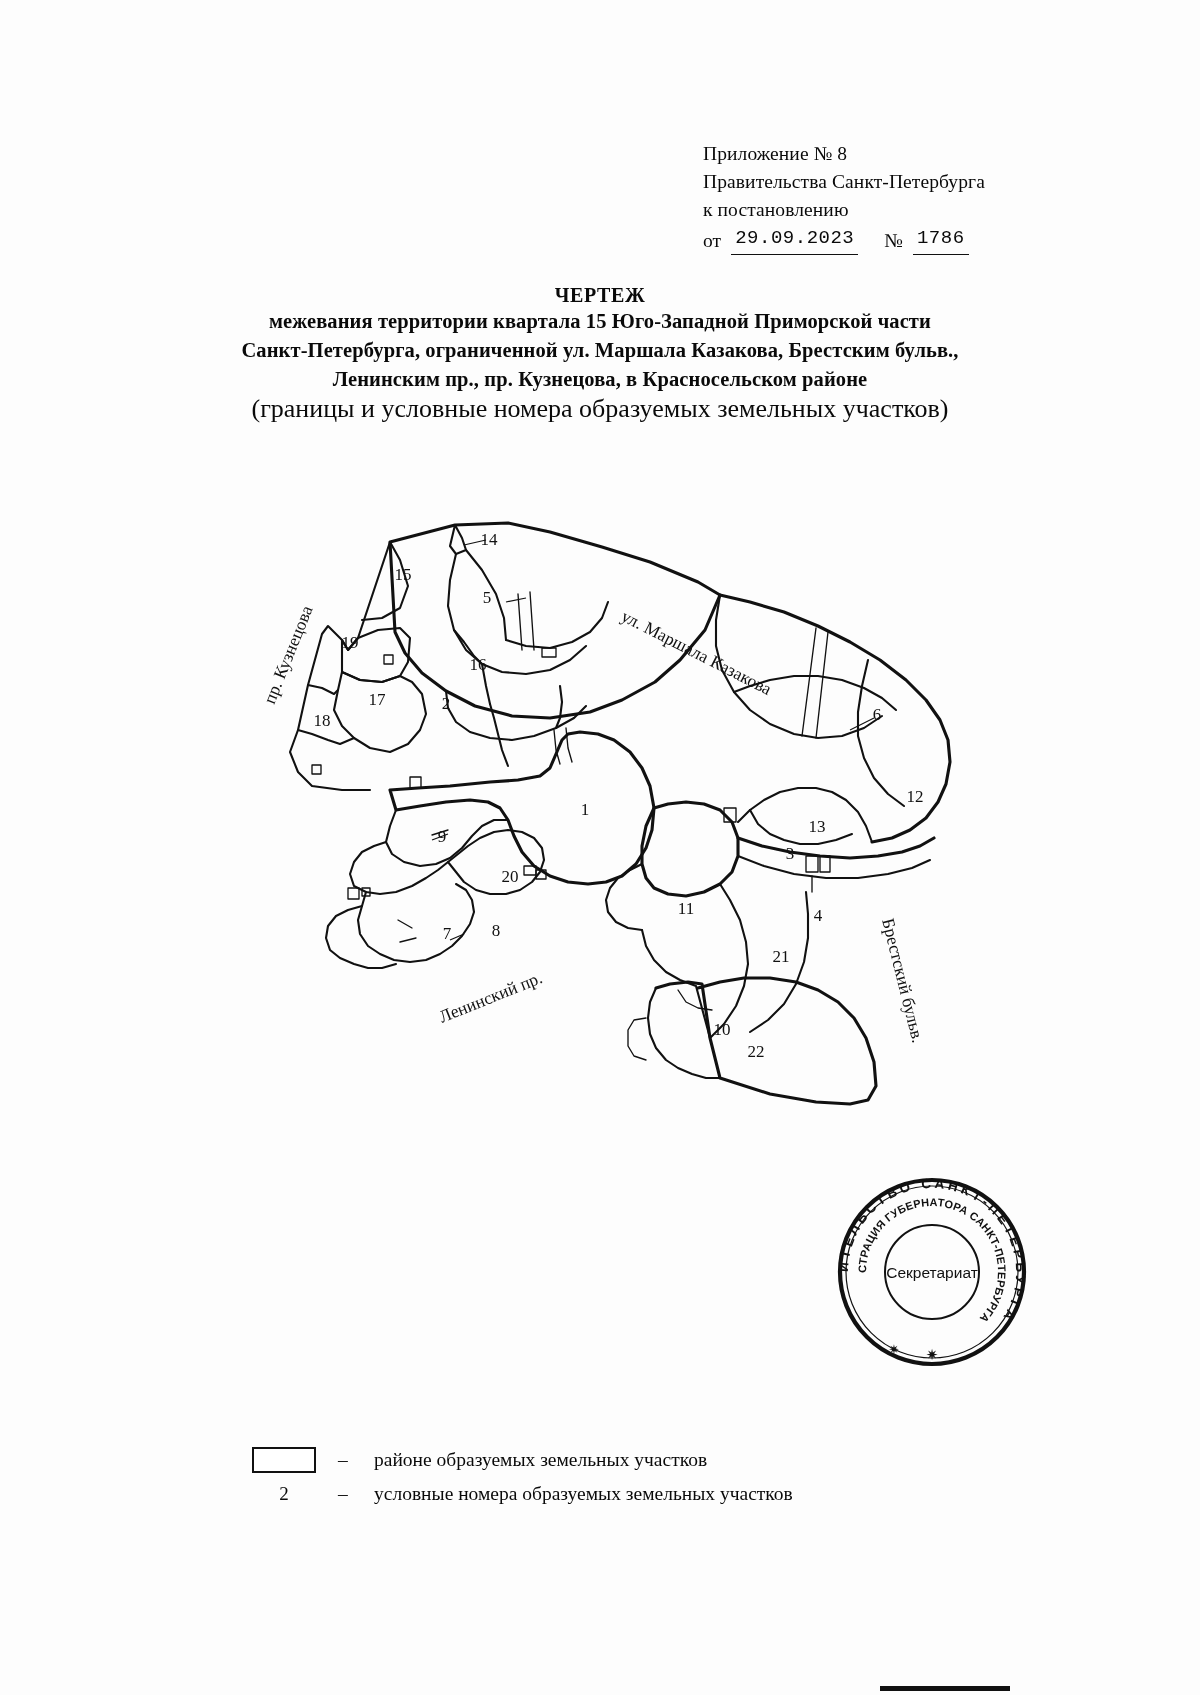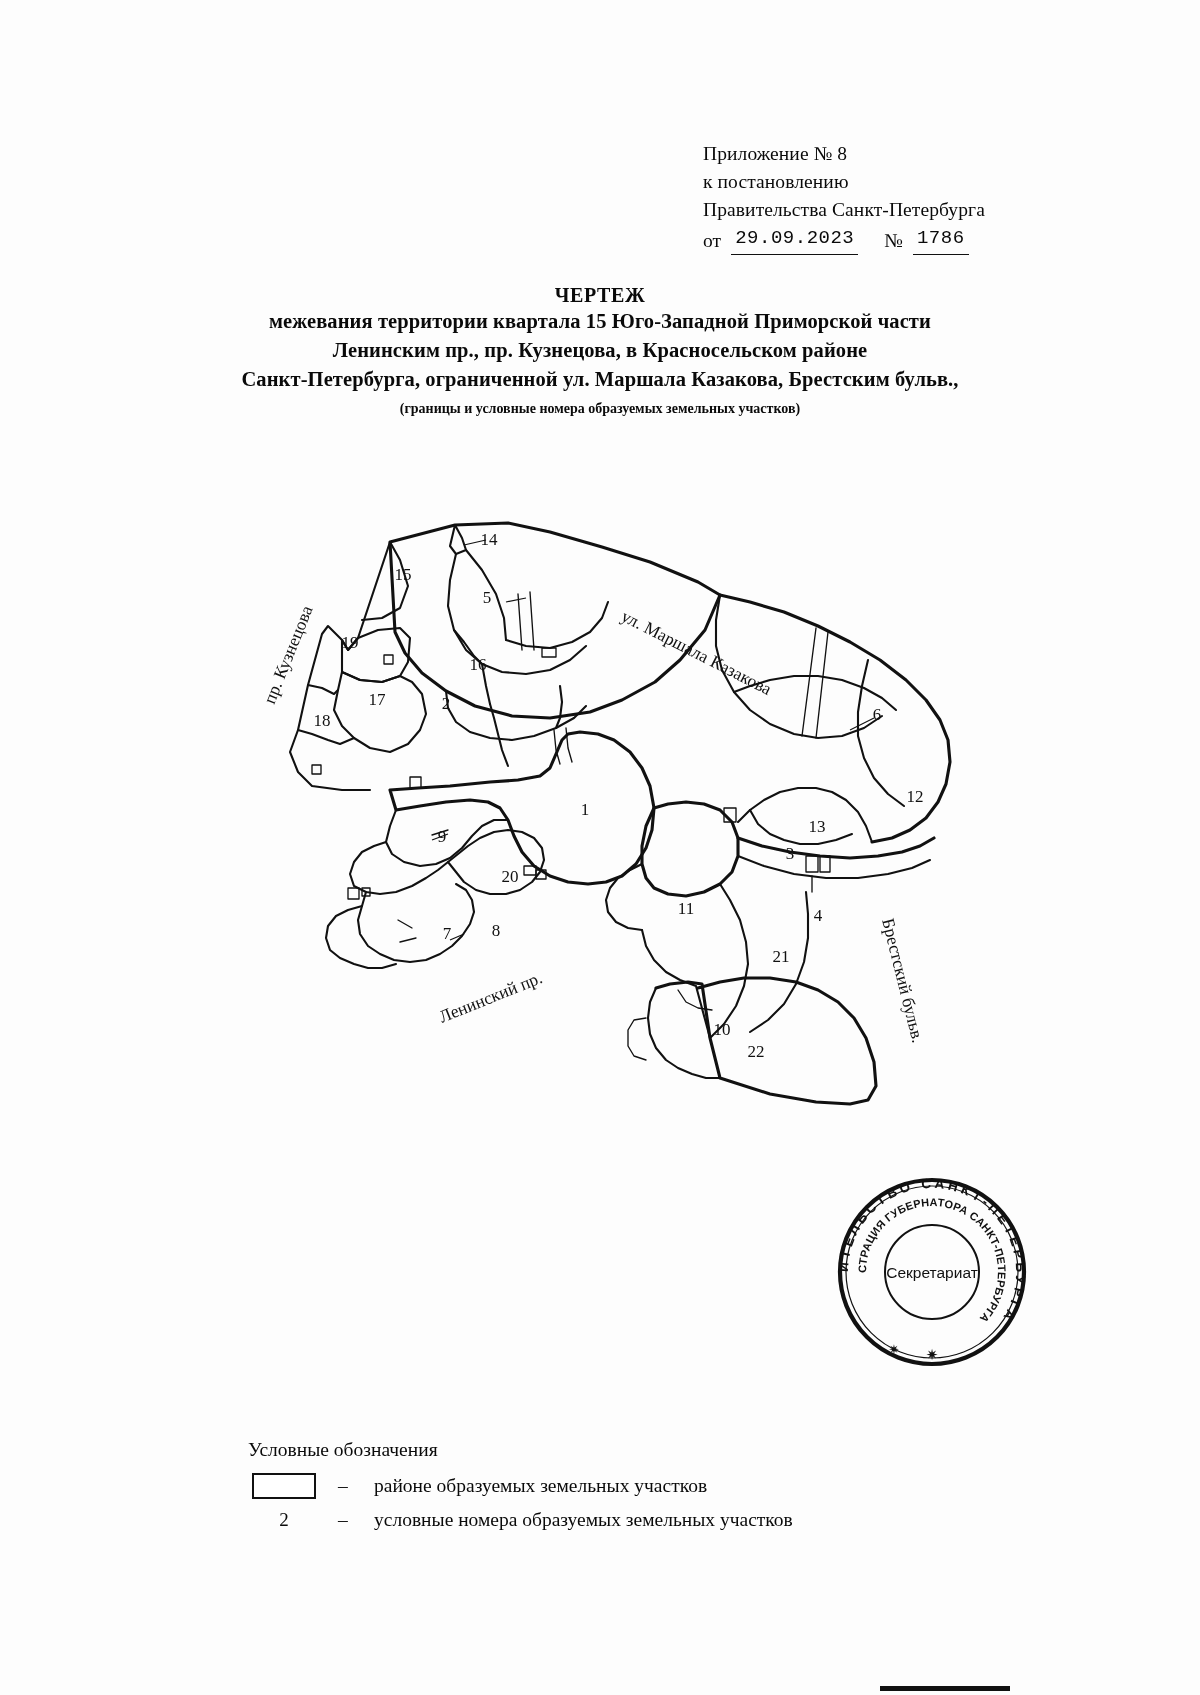--- a/index.html
+++ b/index.html
@@ -16,21 +16,21 @@
   .hdr .lbl{font-size:19.5px;}
   .mono{font-family:"Liberation Mono","DejaVu Sans Mono",monospace;
         font-size:19px;letter-spacing:.5px;}
   .ul{border-bottom:1.6px solid #111;display:inline-block;
       padding:0 4px 2px 4px;margin:0 2px;}
 
   
   .title-wrap{position:absolute;left:0;top:284px;width:1200px;text-align:center;}
   .t-main{font-size:20px;font-weight:bold;letter-spacing:.6px;}
   .t-line{font-size:20.5px;font-weight:bold;line-height:29px;letter-spacing:.1px;}
-  .t-sub{font-size:14px;font-weight:bold;line-height:29px;}
+  .t-sub{font-size:26px;font-weight:normal;line-height:29px;}
 
   
   .map{position:absolute;left:250px;top:490px;width:720px;height:630px;}
   .map svg{width:100%;height:100%;display:block;overflow:visible;}
   .plot{fill:none;stroke:#111;stroke-width:2.1;stroke-linejoin:round;stroke-linecap:round;}
   .plot-thin{fill:none;stroke:#111;stroke-width:1.35;stroke-linejoin:round;stroke-linecap:round;}
   .plot-thick{fill:none;stroke:#111;stroke-width:3.1;stroke-linejoin:round;stroke-linecap:round;}
   .leader{fill:none;stroke:#111;stroke-width:1.2;}
   .num{font-family:"Liberation Serif","DejaVu Serif",serif;font-size:17px;fill:#111;}
   .street{font-family:"Liberation Serif","DejaVu Serif",serif;font-size:17.5px;fill:#111;}
@@ -51,35 +51,35 @@
 
   .footmark{position:absolute;left:880px;top:1686px;width:130px;height:5px;background:#111;}
 </style>
 </head>
 <body>
 
 <div class="page">
 
   <div class="hdr">
     <div>Приложение № 8</div>
+    <div>Правительства Санкт-Петербурга</div>
     <div>к постановлению</div>
-    <div>Правительства Санкт-Петербурга</div>
     <div class="row">
       <span class="lbl">от</span>
       <span class="mono ul">29.09.2023</span>
       <span class="lbl" style="padding-left:16px">№</span>
       <span class="mono ul">1786</span>
     </div>
   </div>
 
   <div class="title-wrap">
     <div class="t-main">ЧЕРТЕЖ</div>
     <div class="t-line" style="">межевания территории квартала 15 Юго-Западной Приморской части</div>
+    <div class="t-line">Санкт-Петербурга, ограниченной ул. Маршала Казакова, Брестским бульв.,</div>
     <div class="t-line">Ленинским пр., пр. Кузнецова, в Красносельском районе</div>
-    <div class="t-line">Санкт-Петербурга, ограниченной ул. Маршала Казакова, Брестским бульв.,</div>
     <div class="t-sub">(границы и условные номера образуемых земельных участков)</div>
   </div>
 
   <div class="map">
     <svg viewBox="0 0 720 630" preserveAspectRatio="xMidYMid meet">
 
       <path class="plot-thick" d="M140 52 L205 35 L258 33 L300 42 L352 57 L400 72 L448 92 L470 105
             L455 140 L430 170 L405 192 L372 210 L340 222 L300 228 L262 226
             L225 216 L196 201 L172 183 L155 163 L145 142 Z"></path>
 
@@ -239,21 +239,20 @@
       <text font-family="'Liberation Sans','DejaVu Sans',sans-serif" font-size="11" font-weight="bold" letter-spacing="0.2" fill="#111">
         <textPath href="#arcInner" startOffset="25%" text-anchor="middle">АДМИНИСТРАЦИЯ ГУБЕРНАТОРА САНКТ-ПЕТЕРБУРГА</textPath>
       </text>
       <text x="108" y="114" text-anchor="middle" font-family="'Liberation Sans','DejaVu Sans',sans-serif" font-size="15.5" fill="#111">Секретариат</text>
       <text x="108" y="196" text-anchor="middle" font-size="15" fill="#111">✷</text>
       <text x="70" y="190" text-anchor="middle" font-size="13" fill="#111">✷</text>
     </svg>
   </div>
 
   <div class="legend">
-    <div class="legend-title">Условные обозначения</div>
 
     <div class="legend-row">
       <div class="legend-key">
         <div class="key-box"></div>
       </div>
       <div class="legend-dash">–</div>
       <div class="legend-text">районе образуемых земельных участков</div>
     </div>
 
     <div class="legend-row">

